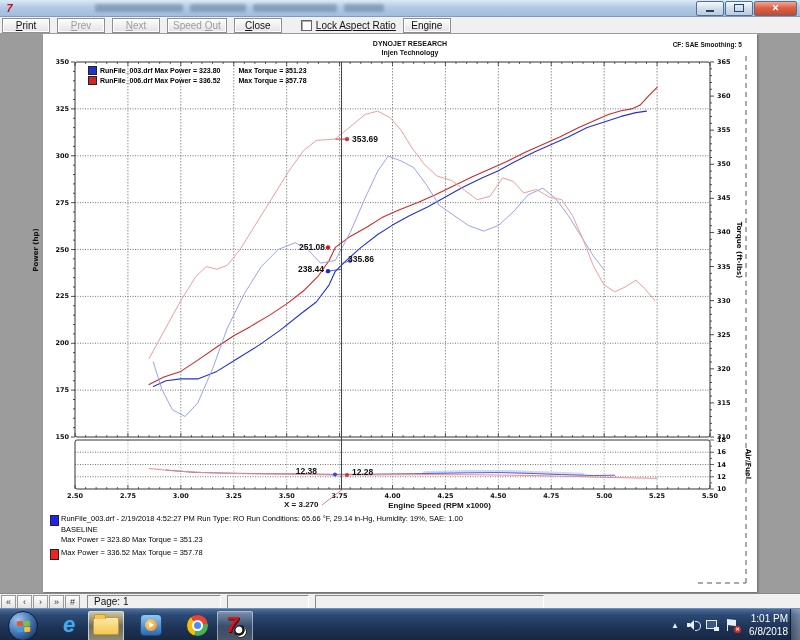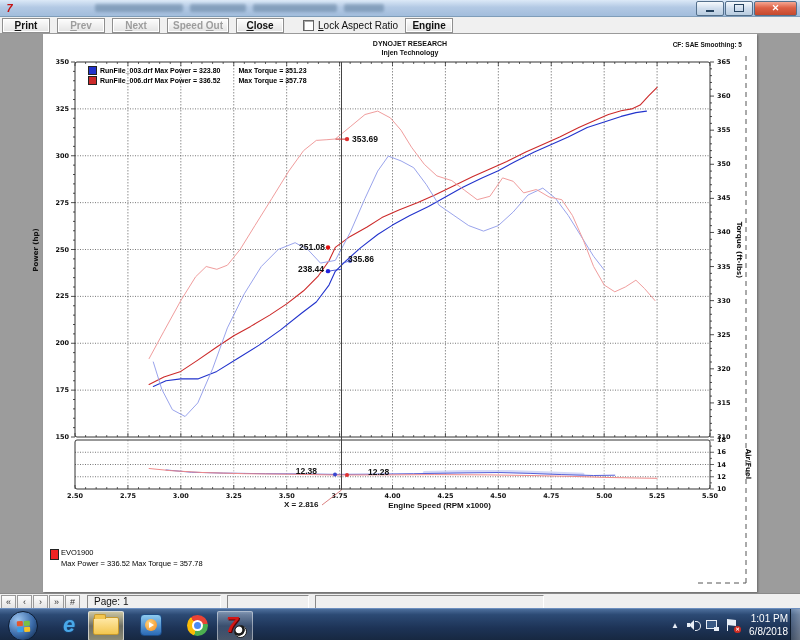--- a/index.html
+++ b/index.html
@@ -19,24 +19,24 @@
     background:linear-gradient(#f6fafd,#cfdded 50%,#b9cde0);display:flex;align-items:center;justify-content:center;}
   .winbtn .minbar{width:8px;height:2px;background:#25425e;margin-top:5px;}
   .winbtn .maxbox{width:8px;height:6px;border:1px solid #25425e;background:transparent;}
   .winbtn.close{width:41px;background:linear-gradient(#f5a793,#dd6146 45%,#c4492e);color:#fff;
     font-size:9px;font-weight:bold;}
   
   .toolbar{position:absolute;top:17px;left:0;right:0;height:16px;background:#f0f0f0;
     border-bottom:1px solid #9a9a9a;display:flex;align-items:center;gap:7px;padding:0 2px;z-index:30;}
   .tbtn{min-width:36px;height:13px;font-size:10px;display:flex;align-items:center;justify-content:center;
     background:linear-gradient(#fdfdfd,#e3e3e3);border:1px solid #8f8f8f;box-shadow:inset 0 0 0 1px #fff;
-    color:#111;padding:0 5px;cursor:default;font-weight:bold;}
+    color:#111;padding:0 5px;cursor:default;}
   .tbtn.disabled{color:#9d9d9d;}
   .tbtn u{text-decoration:underline;}
-  .checkwrap{display:flex;align-items:center;gap:4px;margin-left:12px;font-size:10px;color:#111;}
+  .checkwrap{display:flex;align-items:center;gap:4px;margin-left:12px;font-size:10px;color:#111;text-decoration:underline;}
   .checkbox{width:9px;height:9px;background:#fff;border:1px solid #666;box-shadow:inset 1px 1px 0 #aaa;}
   
   .preview-area{position:absolute;top:34px;left:0;right:0;height:559px;background:#9c9c9c;z-index:1;}
   .page{position:absolute;left:43px;top:34px;width:714px;height:558px;background:#fff;
     box-shadow:1px 1px 2px rgba(0,0,0,.35);z-index:2;}
   svg.chart{position:absolute;left:0;top:0;width:800px;height:640px;z-index:5;pointer-events:none;}
   .lbl{position:absolute;z-index:6;color:#111;white-space:nowrap;}
   .chart-head1{left:330px;top:40px;width:160px;text-align:center;font-size:7px;font-weight:bold;}
   .chart-head2{left:330px;top:49px;width:160px;text-align:center;font-size:7px;font-weight:bold;}
   .corner-note{right:58px;top:41px;font-size:6.5px;font-weight:bold;}
@@ -581,27 +581,32 @@
       <span>RunFile_006.drf Max Power = 336.52</span>
       <span class="t2">Max Torque = 357.78</span>
     </div>
   </div>
 
   <div class="lbl anno" style="left:352px;top:134px">353.69</div>
   <div class="lbl anno ralign" style="left:325px;top:242px">251.08</div>
   <div class="lbl anno ralign" style="left:324px;top:264px">238.44</div>
   <div class="lbl anno" style="left:348px;top:254px">335.86</div>
   <div class="lbl anno ralign" style="left:317px;top:466px">12.38</div>
-  <div class="lbl anno" style="left:368px;top:467px">12.28</div>
-  <div class="lbl xcursor-lbl" style="left:284px;top:500px">X = 2.816</div>
+  <div class="lbl anno" style="left:352px;top:467px">12.28</div>
+  <div class="lbl xcursor-lbl" style="left:284px;top:500px">X = 3.270</div>
   <div class="lbl xaxis-title">Engine Speed (RPM x1000)</div>
 
+  <div class="runinfo" style="left:61px;top:514px">
+    <span class="sq" style="background: rgb(34, 34, 238);"></span>
+    <div>RunFile_003.drf - 2/19/2018 4:52:27 PM  Run Type: RO  Run Conditions: 65.66 °F, 29.14 in-Hg,  Humidity:  19%, SAE: 1.00</div>
+    <div>BASELINE</div>
+    <div>Max Power = 323.80  Max Torque = 351.23</div>
+  </div>
   <div class="runinfo" style="left:61px;top:548px">
     <span class="sq" style="background: rgb(238, 34, 34);"></span>
-    <div>EVO1900</div>
     <div>Max Power = 336.52  Max Torque = 357.78</div>
   </div>
 
   <div class="statusbar">
     <div class="navbtn">«</div>
     <div class="navbtn">‹</div>
     <div class="navbtn">›</div>
     <div class="navbtn">»</div>
     <div class="navbtn">#</div>
     <div class="sb-panel pg">Page: 1</div>

